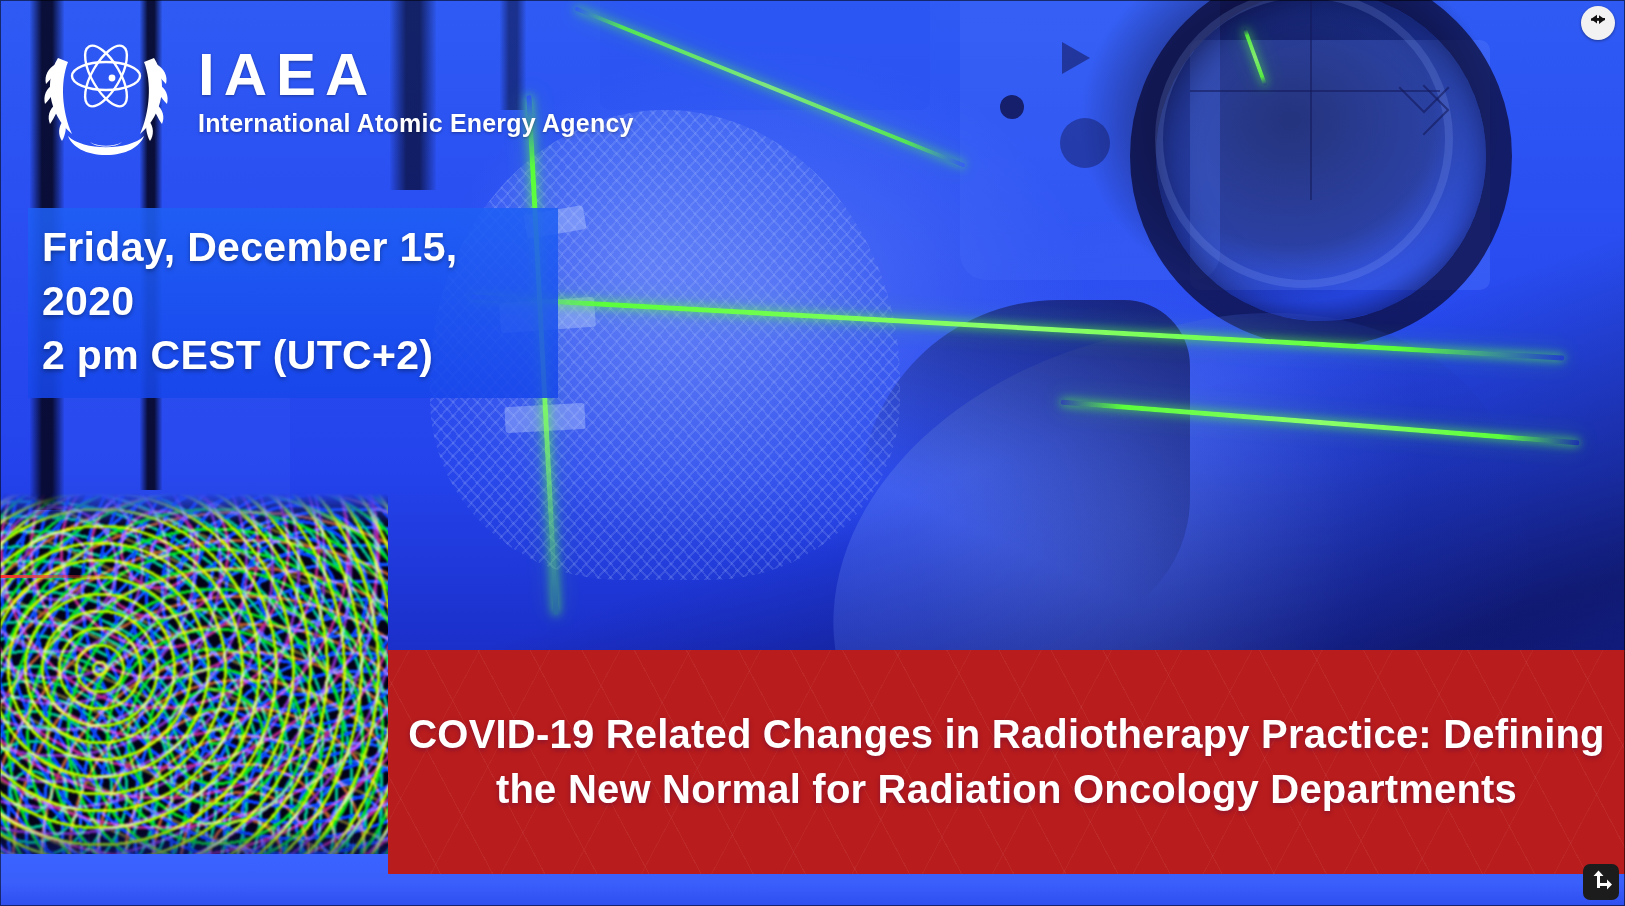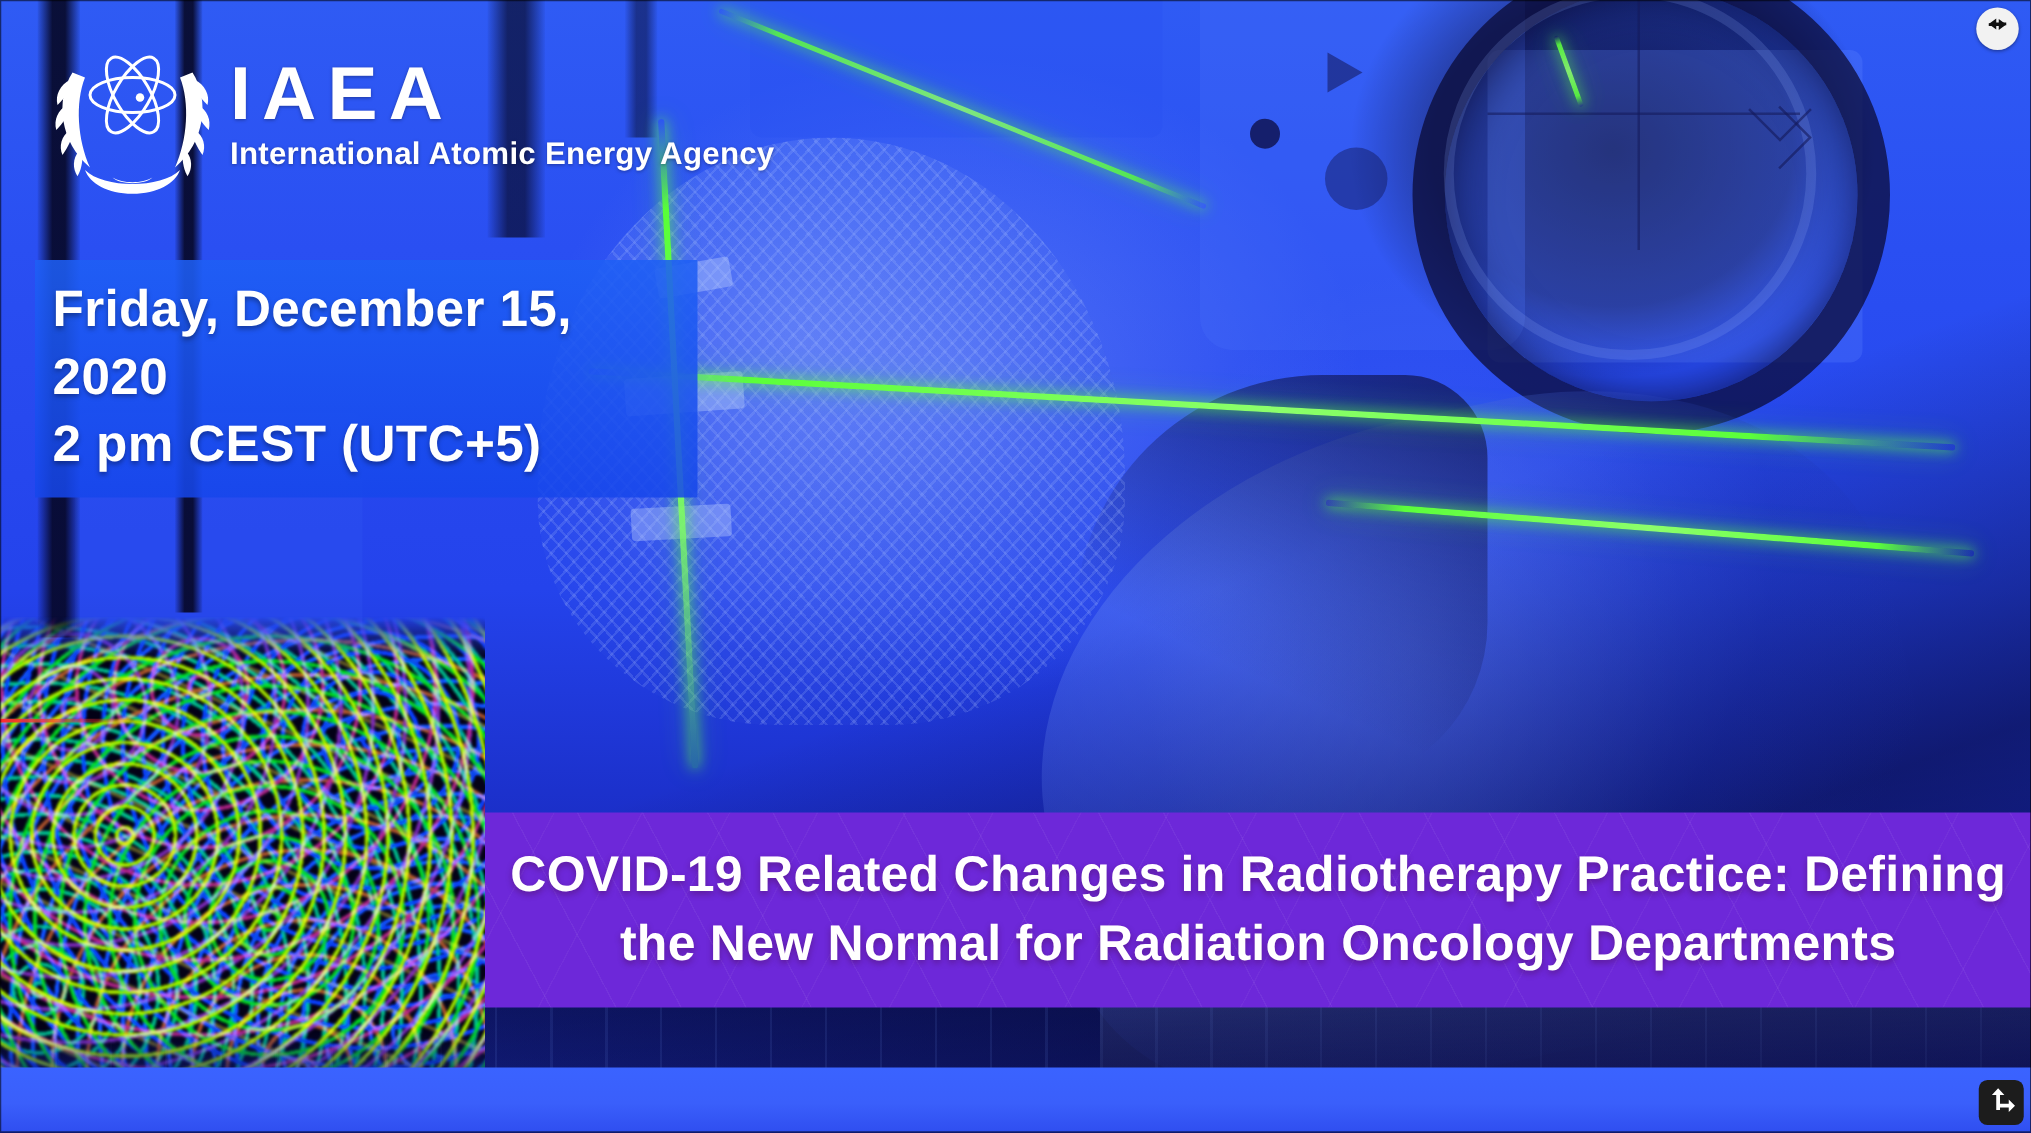--- a/index.html
+++ b/index.html
@@ -216,20 +216,21 @@
     background: linear-gradient(90deg, #ff2d2d, rgba(255,45,45,0));
     z-index: 3;
   }
 
   
   .logo-block {
     position: absolute;
     left: 28px; top: 14px;
     display: flex;
     align-items: center;
+    gap: 14px;
     z-index: 8;
   }
   .logo-mark { width: 156px; height: 150px; flex: 0 0 auto; }
   .logo-text { padding-top: 6px; }
   .logo-acronym {
     color: #ffffff;
     font-size: 60px;
     font-weight: bold;
     letter-spacing: 9px;
     line-height: 0.98;
@@ -259,22 +260,22 @@
     font-weight: bold;
     line-height: 1.32;
     letter-spacing: 0.3px;
     text-shadow: 0 2px 4px rgba(0,0,0,0.35);
   }
 
   
   .title-banner {
     position: absolute;
     left: 388px; top: 650px;
-    width: 1237px; height: 156px;
-    background: #6d28d9;
+    width: 1237px; height: 224px;
+    background: #b91c1c;
     z-index: 7;
     display: flex;
     align-items: center;
     justify-content: center;
     overflow: hidden;
   }
   .title-banner::before {
     content: "";
     position: absolute; inset: 0;
     background:
@@ -410,21 +411,21 @@
       </svg>
     </span>
     <span class="logo-text">
       <div class="logo-acronym">IAEA</div>
       <div class="logo-full">International Atomic Energy Agency</div>
     </span>
   </div>
 
   <div class="date-panel">
     <div class="date-line">Friday, December 15, 2020</div>
-    <div class="date-line">2 pm CEST (UTC+5)</div>
+    <div class="date-line">2 pm CEST (UTC+2)</div>
   </div>
 
   <div class="title-banner">
     <div class="title-text">COVID-19 Related Changes in Radiotherapy Practice: Defining the New Normal for Radiation Oncology Departments</div>
   </div>
 
   <div class="bottom-strip"></div>
 
   <div class="sync-btn">
     <span>

